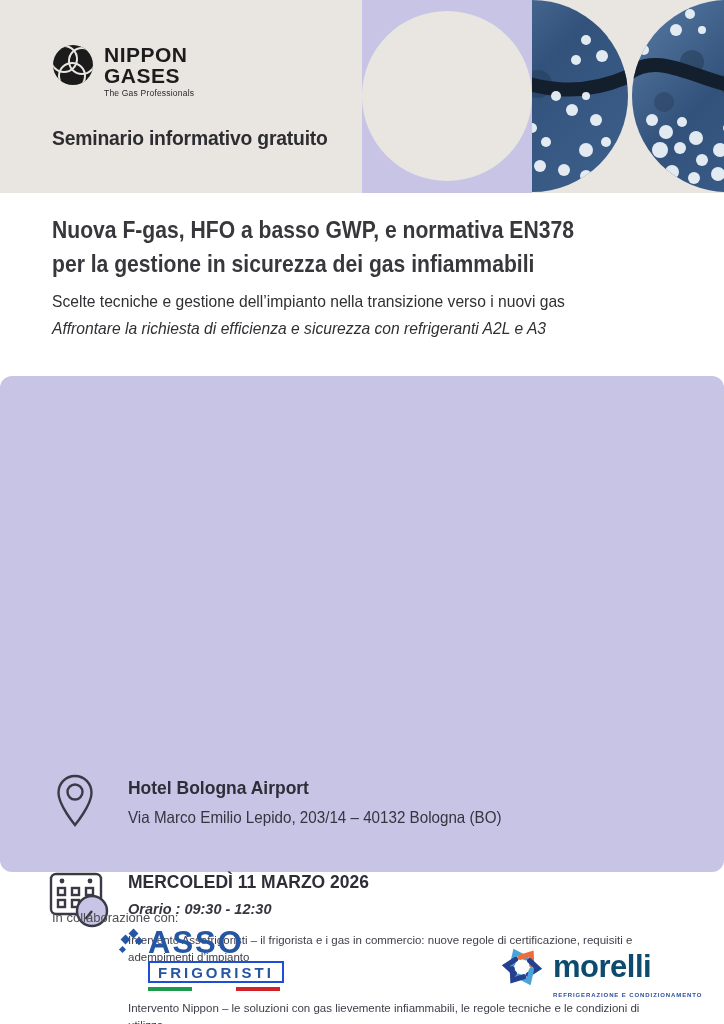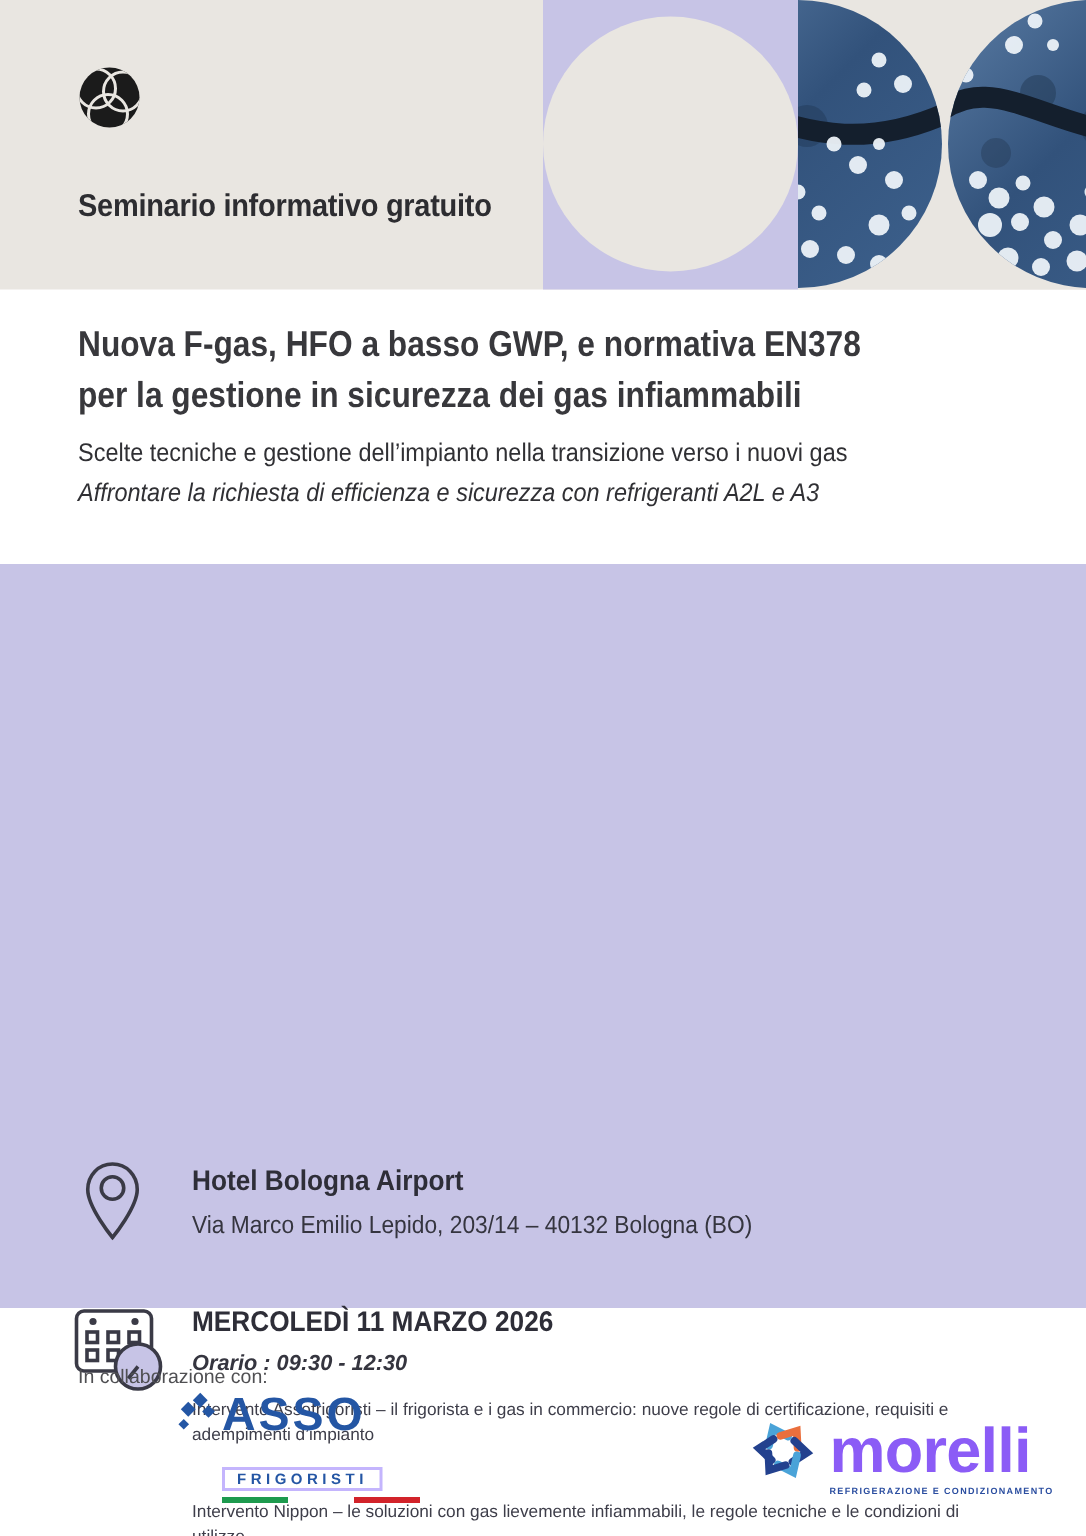--- a/index.html
+++ b/index.html
@@ -24,44 +24,44 @@
   .photo-circle{position:absolute;width:192px;height:192px;border-radius:50%;overflow:hidden;}
   .photo-left{left:-96px;top:0;}
   .photo-right{left:100px;top:0;}
 
   
   .intro-title{left:52px;top:213px;font-size:24px;line-height:34px;font-weight:700;color:#38383c;white-space:nowrap;}
   .intro-sub{left:52px;top:288px;font-size:17px;line-height:27px;color:#303034;white-space:nowrap;}
   .italic{font-style:italic;}
 
   
-  .body-band{left:0;top:376px;width:724px;height:496px;background:#c7c4e6;}
+  .body-band{left:0;top:376px;width:724px;height:496px;background:#c7c4e6;border-radius:12px;}
   .venue-icon{left:56px;top:398px;}
   .venue-text{left:128px;top:401px;}
   .h-bold{font-size:19px;font-weight:700;color:#2e2e38;white-space:nowrap;}
   .venue-addr{font-size:16.5px;color:#35353f;margin-top:9px;white-space:nowrap;}
   .cal-icon{left:48px;top:490px;}
   .date-text{left:128px;top:495px;}
   .time-text{left:128px;top:525px;font-size:14.5px;font-style:italic;color:#35353f;font-weight:bold;}
   .agenda{left:128px;width:545px;font-size:11.5px;line-height:17px;color:#3e3e4a;}
   .agenda-1{top:556px;} .agenda-2{top:624px;}
 
   
   .collab{left:52px;top:878px;font-size:13px;color:#4f4f52;margin-top:32px;}
   .asso{left:118px;top:928px;width:176px;}
   .asso-row{display:flex;align-items:flex-end;gap:2px;}
   .asso-name{font-size:31px;font-weight:800;color:#2456a4;letter-spacing:2px;line-height:30px;}
-  .asso-sub{margin:20px 0 0 30px;display:inline-block;font-size:10px;letter-spacing:3px;color:#2456a4;border:2px solid #c4b5fd;padding:1px 8px 0 8px;font-weight:700;}
+  .asso-sub{margin:3px 0 0 30px;display:inline-block;font-size:15px;letter-spacing:3px;color:#2456a4;border:2px solid #1d4ed8;padding:1px 8px 0 8px;font-weight:700;}
   .asso-flags{margin:4px 0 0 30px;width:132px;display:flex;justify-content:space-between;}
   .flag-bar{height:4px;width:44px;}
   .flag-green{background:#1d9a4e;}
   .flag-red{background:#d2232a;}
   .morelli{left:500px;top:944px;}
   .morelli-row{display:flex;align-items:center;gap:9px;}
-  .morelli-name{font-size:42px;font-weight:800;color:#8b5cf6;letter-spacing:-.5px;line-height:30px;}
+  .morelli-name{font-size:31px;font-weight:800;color:#0c4a6e;letter-spacing:-.5px;line-height:30px;}
   .morelli-tag{margin:2px 0 0 53px;font-size:6px;letter-spacing:.9px;font-weight:700;color:#2b4ea0;}
 </style>
 </head>
 <body>
 
 <svg width="0" height="0" style="position:absolute" aria-hidden="true">
   <defs>
     <linearGradient id="sky" x1="0" y1="0" x2="1" y2="1">
       <stop offset="0" stop-color="#5a7ca4"></stop>
       <stop offset="0.45" stop-color="#32527b"></stop>
@@ -138,20 +138,25 @@
               <circle cx="21" cy="21" r="20"></circle>
             </clipPath>
           </defs>
         <circle cx="21" cy="21" r="20" fill="#1b1b1b"></circle>
         <g clip-path="url(#gc)" stroke="#e9e6e1" stroke-width="2" fill="none">
           <circle cx="12" cy="15" r="13"></circle>
           <circle cx="30" cy="17" r="13"></circle>
           <circle cx="20" cy="32" r="13"></circle>
         </g>
       </svg>
+      <div>
+        <div class="brand-text">NIPPON</div>
+        <div class="brand-text">GASES</div>
+        <div class="brand-tagline">The Gas Professionals</div>
+      </div>
     </div>
 
     <div class="abs banner-title cx92">Seminario informativo gratuito</div>
   </div>
 
   <div class="abs intro-title cx88">
     <div>Nuova F-gas, HFO a basso GWP, e normativa EN378</div>
     <div>per la gestione in sicurezza dei gas infiammabili</div>
   </div>
   <div class="abs intro-sub cx92">

